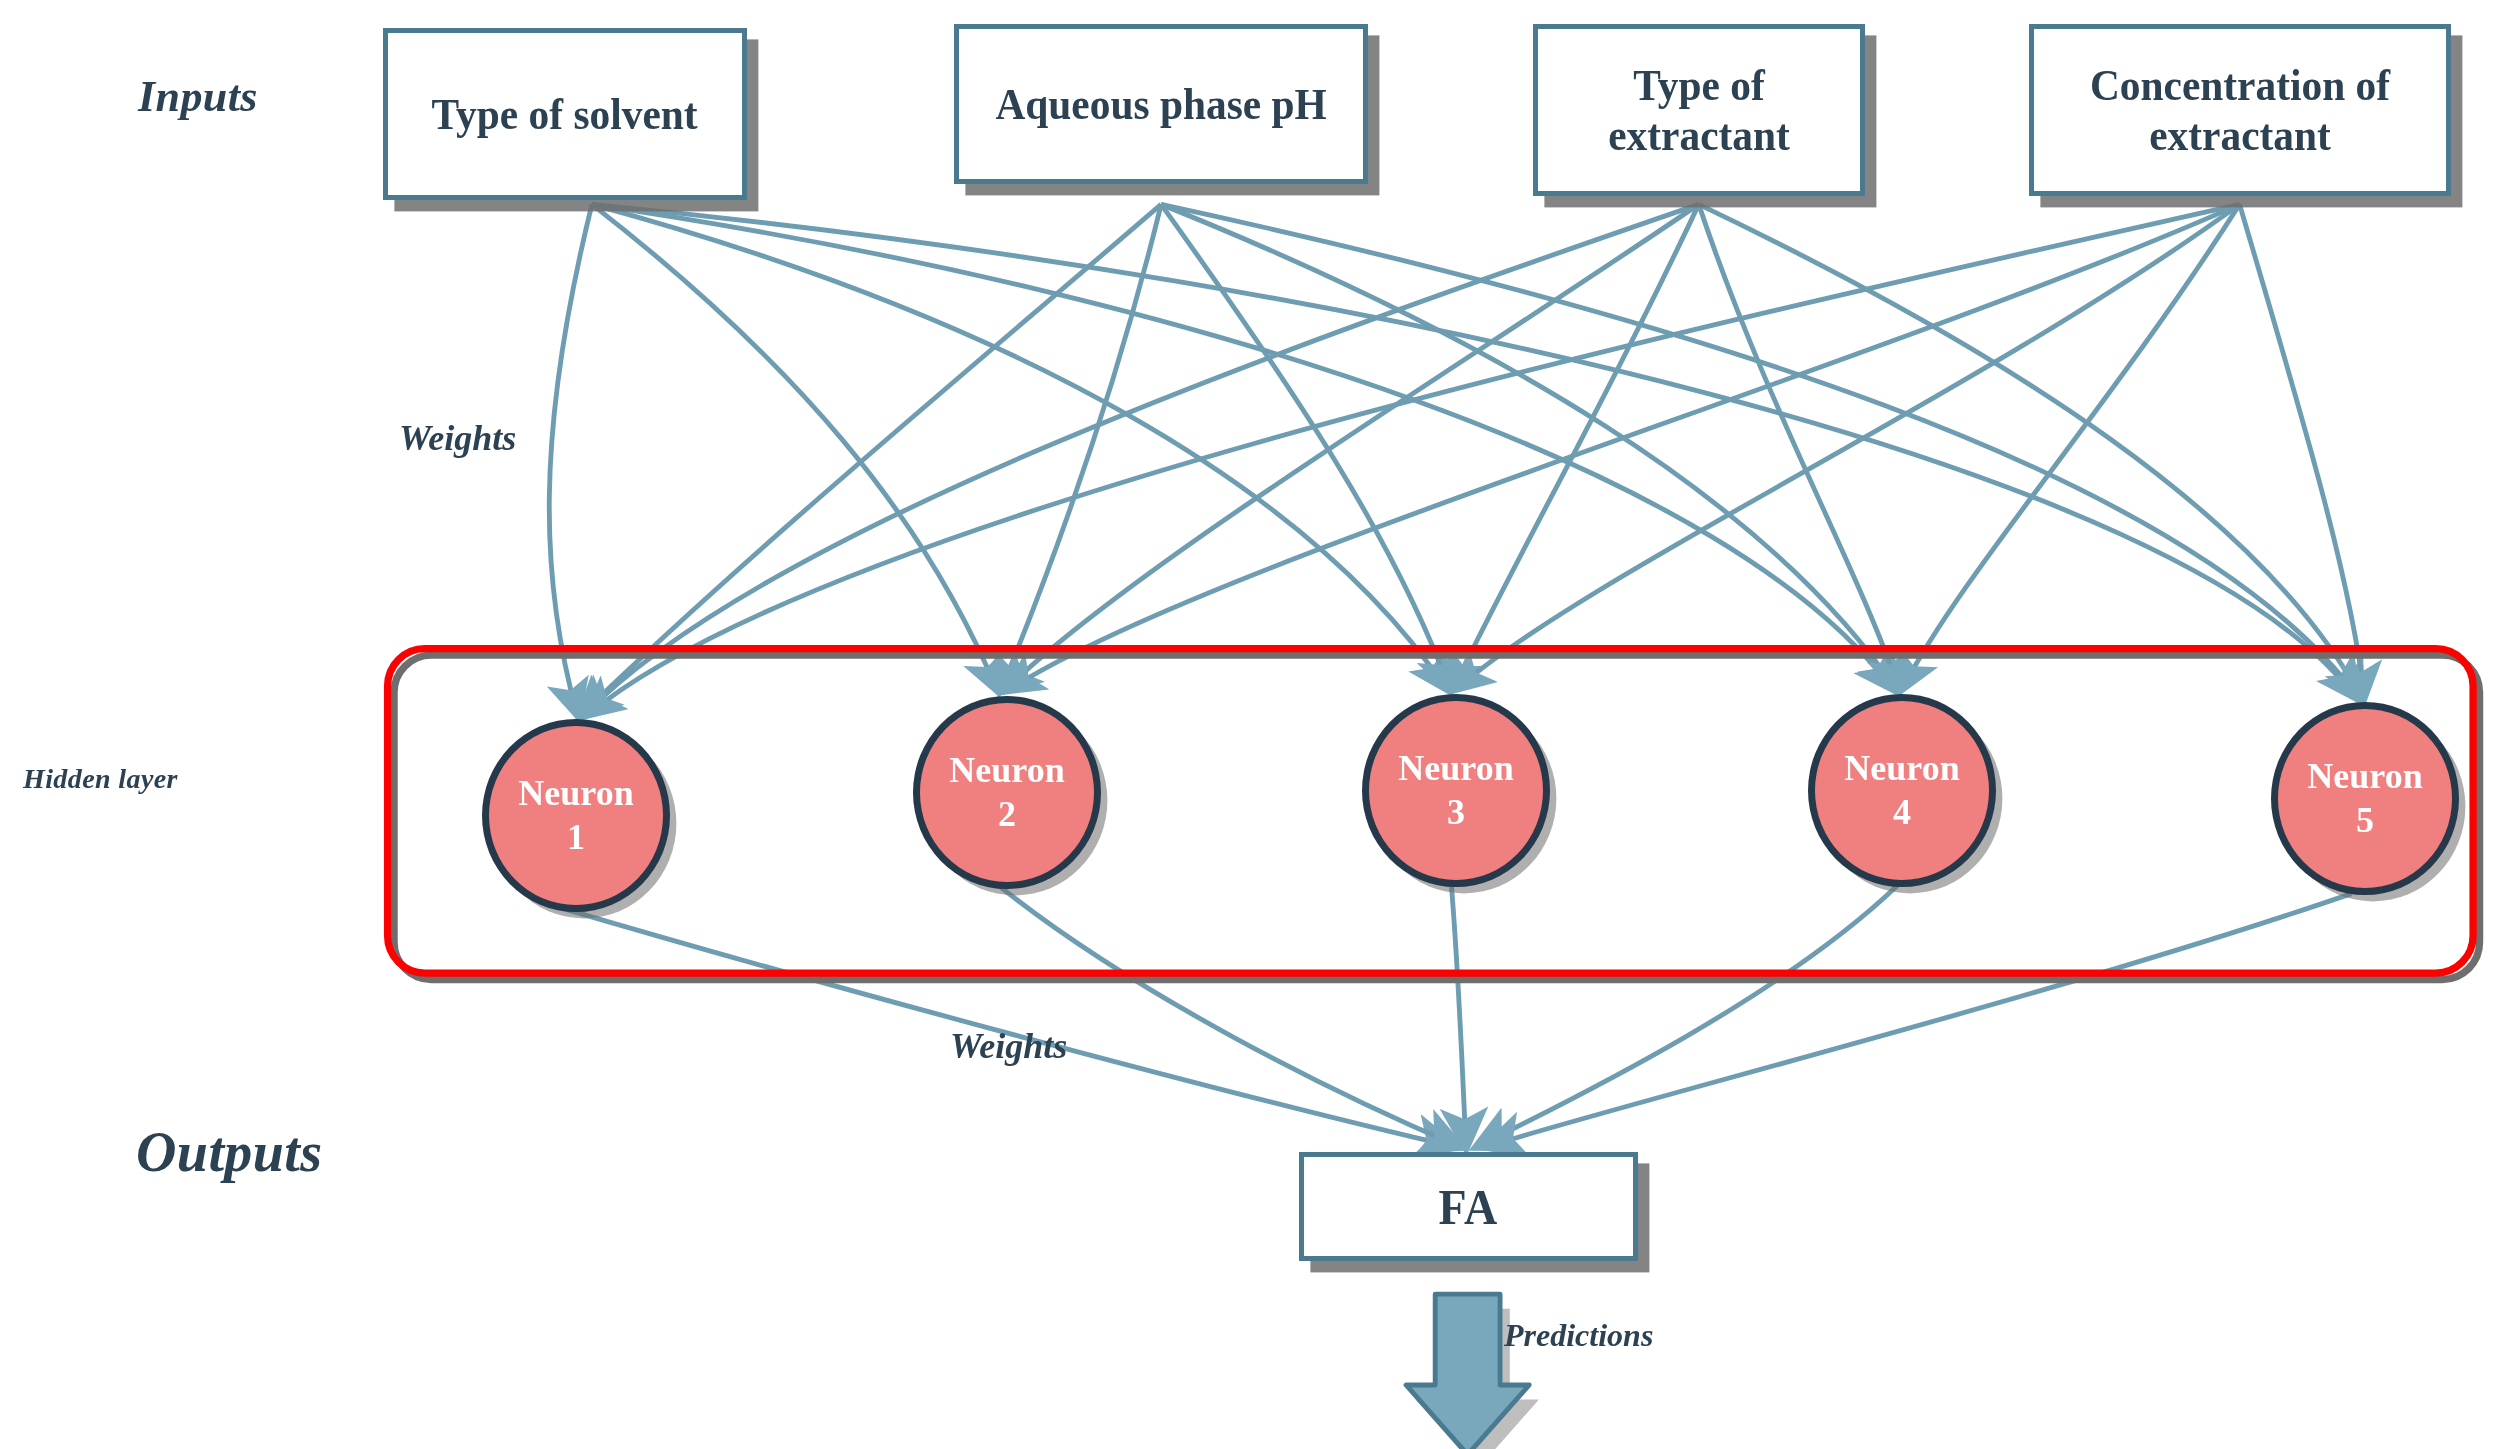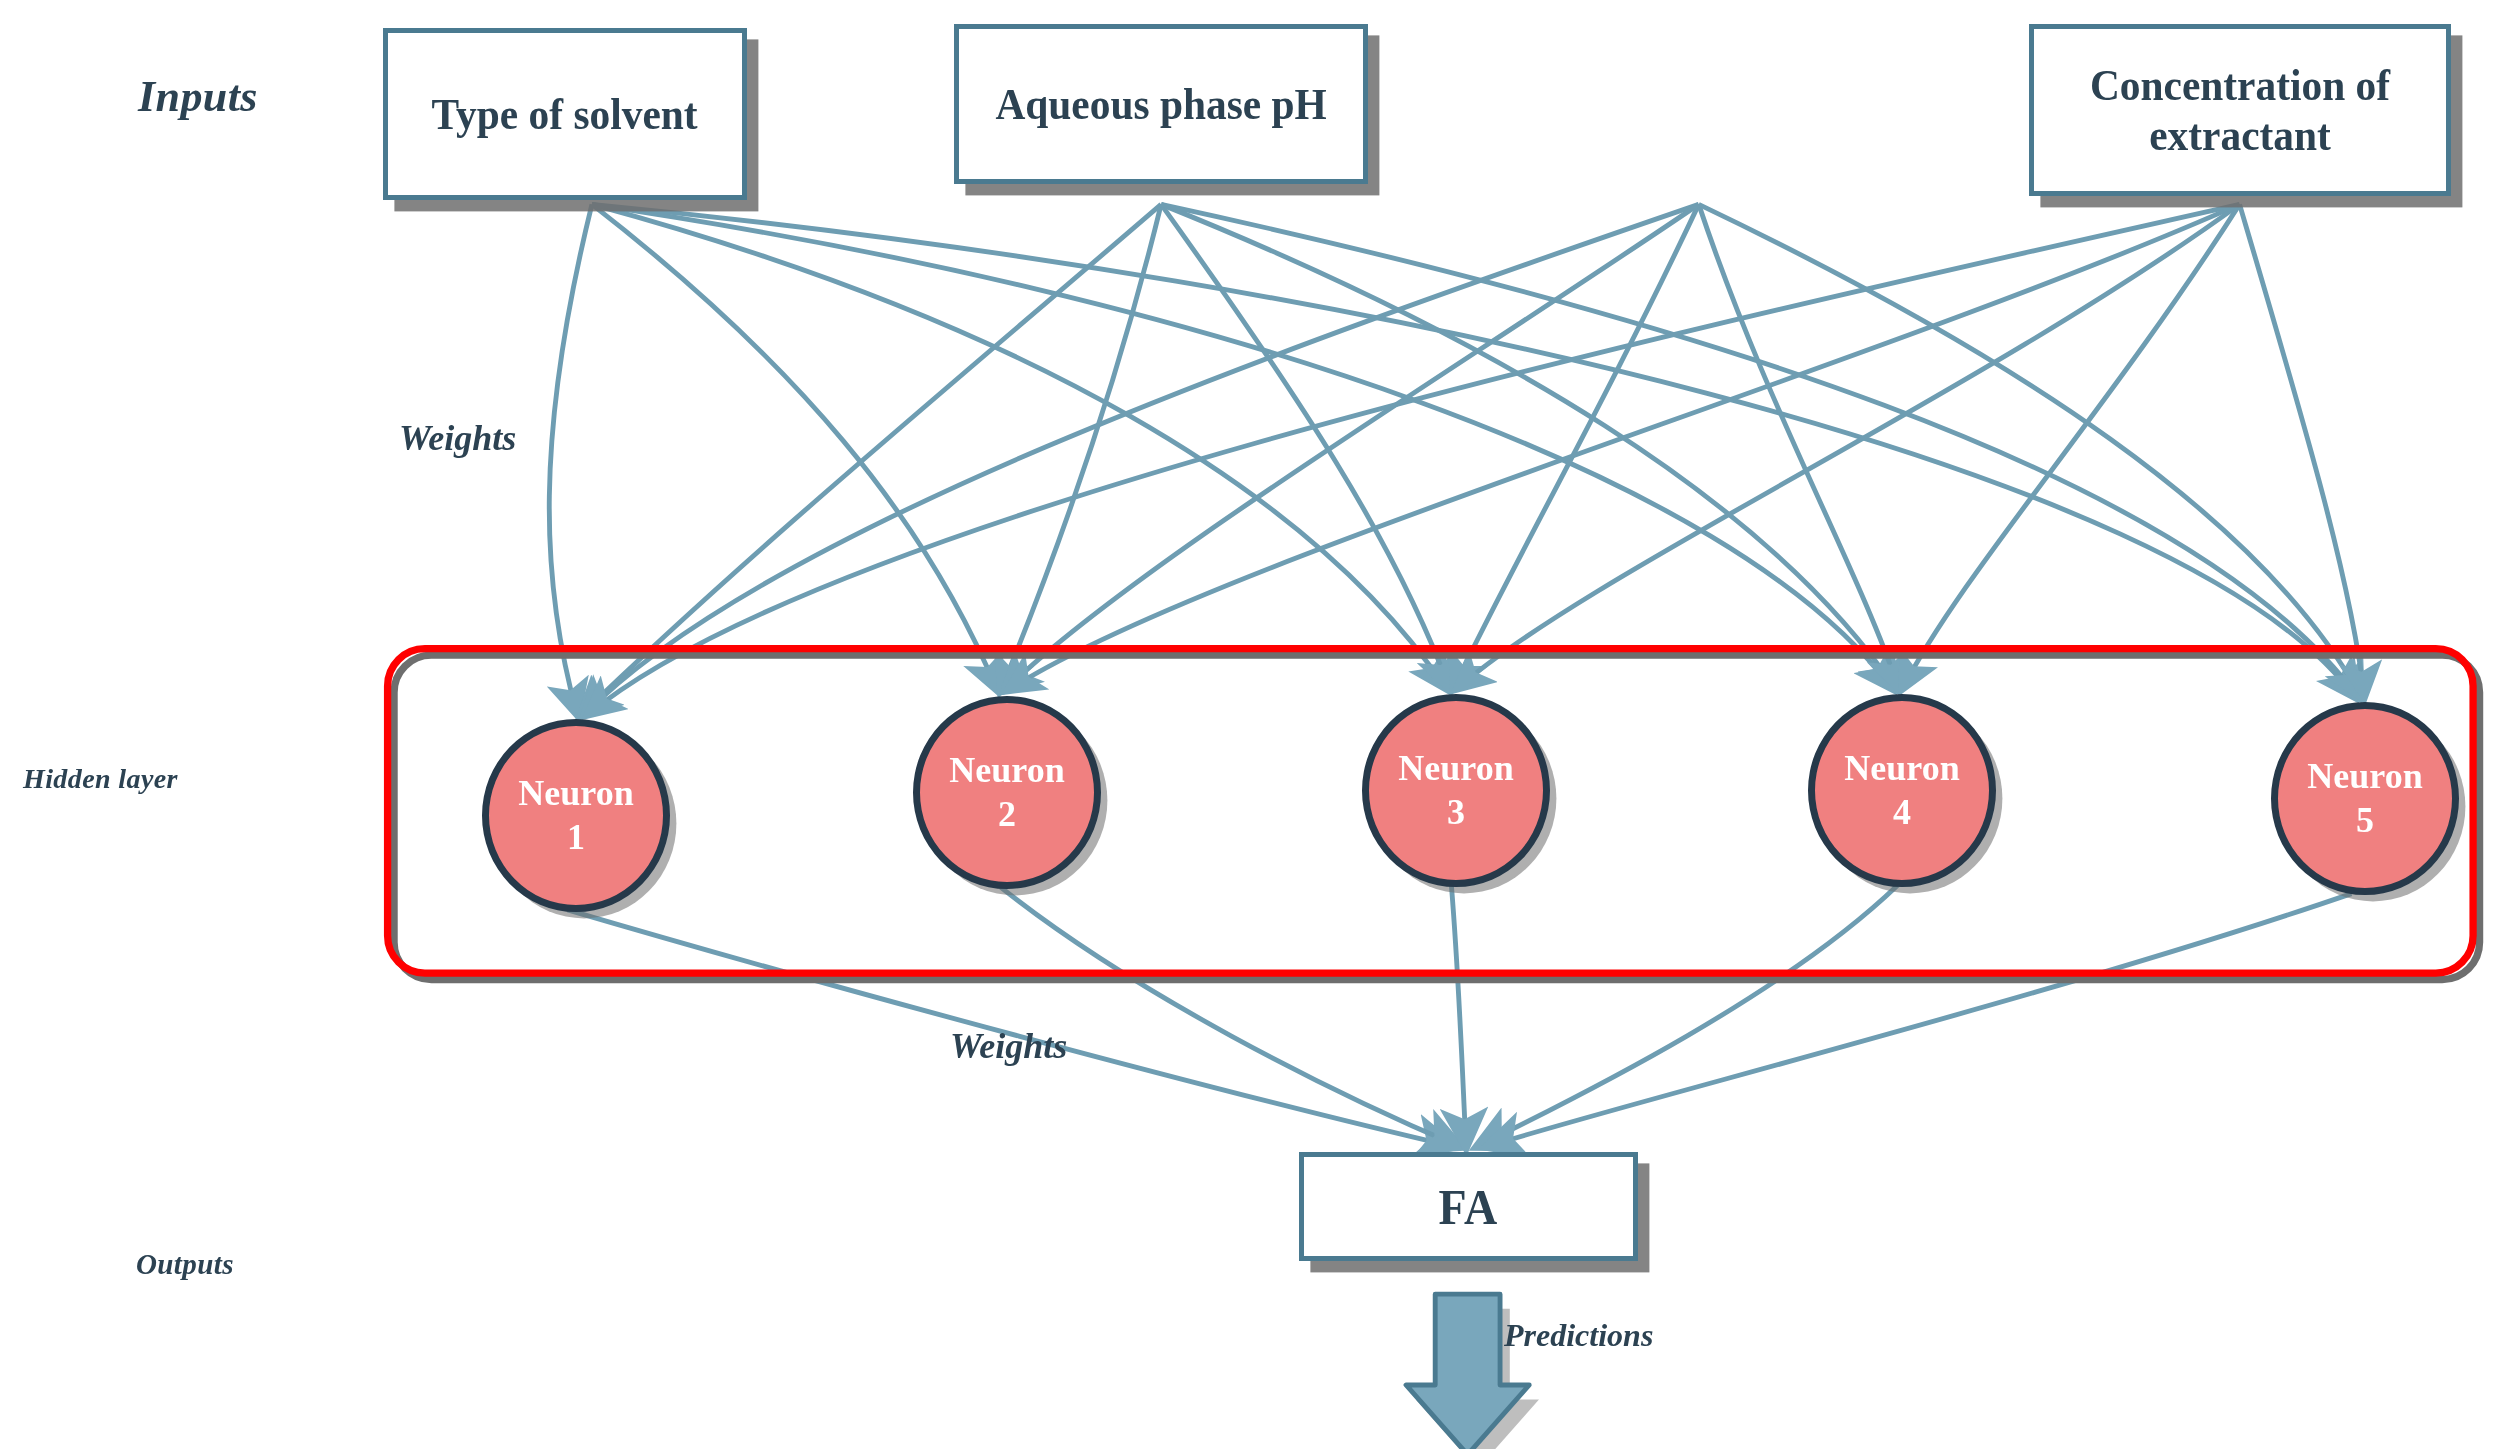--- a/index.html
+++ b/index.html
@@ -19,21 +19,21 @@
   .side-label{
     position:absolute;z-index:5;
     font-family:"Liberation Serif","DejaVu Serif",serif;
     font-weight:bold;font-style:italic;
     color:#2C4252;
     white-space:nowrap;
     letter-spacing:0.4px;
   }
   #label-inputs{left:138px;top:58px;font-size:44px;}
   #label-hidden{left:23px;top:750px;font-size:28px;}
-  #label-outputs{left:136px;top:1235px;font-size:29px;}
+  #label-outputs{left:136px;top:1107px;font-size:56px;}
 
   
   .annot{
     position:absolute;z-index:5;
     font-family:"Liberation Serif","DejaVu Serif",serif;
     font-weight:bold;font-style:italic;
     color:#2C4252;white-space:nowrap;
   }
   #annot-weights-1{left:399px;top:404px;font-size:36px;}
   #annot-weights-2{left:950px;top:1012px;font-size:36px;}
@@ -162,20 +162,23 @@
   <div class="annot" id="annot-weights-1">Weights</div>
   <div class="annot" id="annot-weights-2">Weights</div>
   <div class="annot" id="annot-predictions">Predictions</div>
 
   <div class="nodebox" id="box-solvent">
     <span>Type of solvent</span>
   </div>
   <div class="nodebox" id="box-ph">
     <span>Aqueous phase pH</span>
   </div>
+  <div class="nodebox" id="box-extractant-type">
+    <span>Type of extractant</span>
+  </div>
   <div class="nodebox" id="box-extractant-conc">
     <span>Concentration of extractant</span>
   </div>
 
   <div class="neuron" id="neuron-1">
     <div class="nlabel">Neuron</div>
     <div class="nnum">1</div>
   </div>
   <div class="neuron" id="neuron-2">
     <div class="nlabel">Neuron</div>

